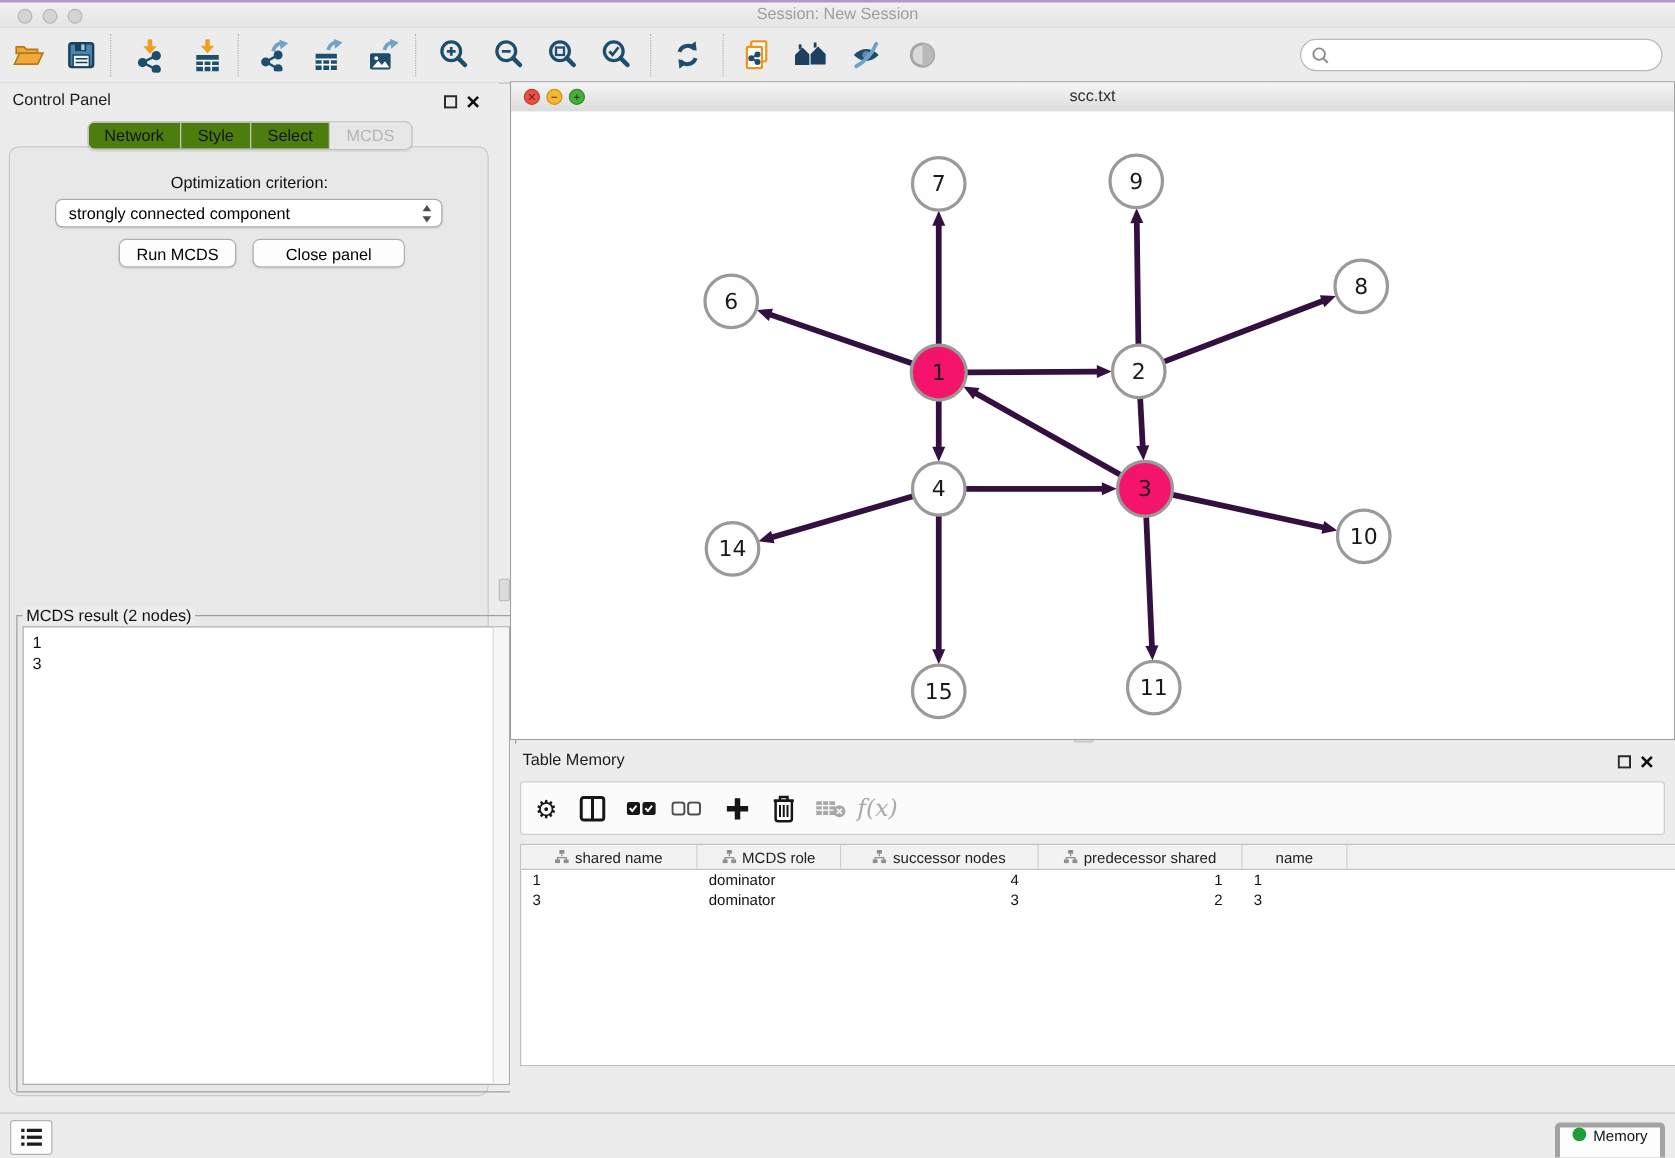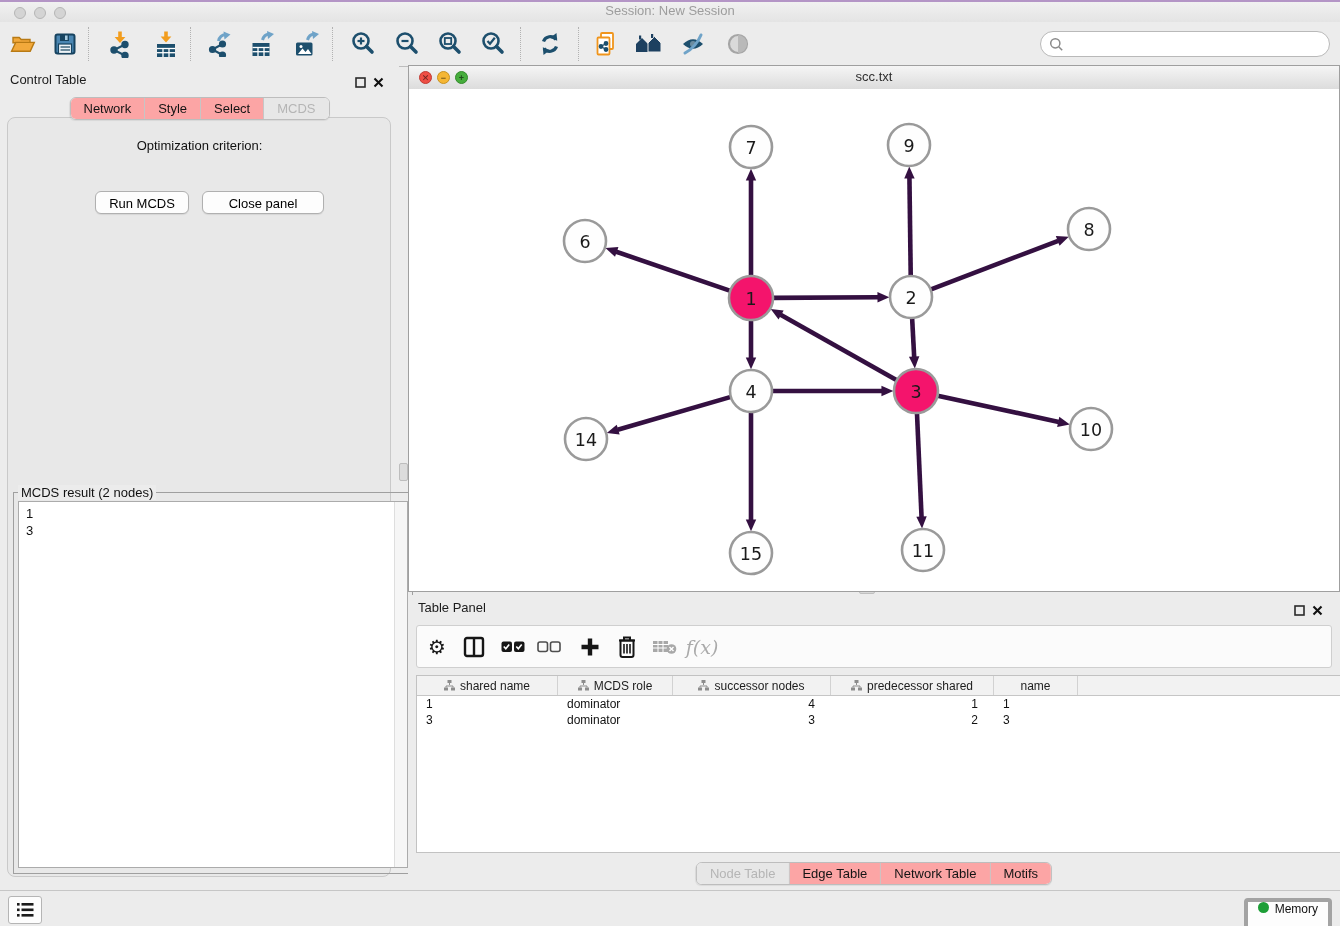--- a/index.html
+++ b/index.html
@@ -24,21 +24,21 @@
     border:1px solid #b9b9b9;border-radius:13px;display:flex;align-items:center;padding-left:8px;box-sizing:border-box;}
   .searchbox input{border:none;outline:none;flex:1;font-size:13px;background:transparent;margin-left:4px;}
   
   .control-panel{left:0;top:66px;width:399px;height:824px;background:#ececec;}
   .panel-head{position:absolute;left:10px;top:6px;font-size:13px;color:#1c1c1c;}
   .panel-ico{position:absolute;top:8px;width:14px;height:12px;cursor:pointer;}
   .cp-box{position:absolute;left:7px;top:51px;width:384px;height:760px;background:#e8e8e8;
     border:1px solid #c9c9c9;border-radius:8px;box-sizing:border-box;}
   .seg-tabs{display:flex;height:21px;border:1px solid #bdbdbd;border-radius:6px;overflow:hidden;
     background:#fdfdfd;box-shadow:0 1px 1px rgba(0,0,0,.07);}
-  .seg{font-size:13px;line-height:21px;padding:0 13px;color:#141414;background:#fca5a5;
+  .seg{font-size:13px;line-height:21px;padding:0 13px;color:#141414;background:#4d7c0f;
     border-right:1px solid #c6c6c6;cursor:pointer;white-space:nowrap;}
   .seg:last-child{border-right:none;}
   .seg.selected{background:#e7e7e7;color:#b5b5b5;}
   .cp-tabs{position:absolute;left:50%;transform:translateX(-50%);top:31px;}
   .opt-label{position:absolute;left:0;top:72px;width:100%;text-align:center;font-size:13px;color:#111;}
   .mac-select{position:absolute;left:44px;top:93px;width:310px;height:23px;background:#fff;
     border:1px solid #ababab;border-radius:6px;box-sizing:border-box;font-size:13px;line-height:21px;
     padding-left:10px;cursor:pointer;box-shadow:0 1px 1px rgba(0,0,0,.08);}
   .stepper{position:absolute;right:7px;top:3px;}
   .mac-btn{position:absolute;height:23px;background:#fdfdfd;border:1px solid #b0b0b0;border-radius:6px;
@@ -266,40 +266,49 @@
   <div class="searchbox">
     <svg width="15" height="15" viewBox="0 0 15 15">
       <circle cx="6.3" cy="6.3" r="4.6" fill="none" stroke="#8a8a8a" stroke-width="1.5"></circle>
       <line x1="9.7" y1="9.7" x2="13.2" y2="13.2" stroke="#8a8a8a" stroke-width="1.5"></line>
     </svg>
     <input type="text" placeholder="" style="">
   </div>
 </div>
 
 <div class="abs control-panel">
-  <div class="panel-head">Control Table</div>
+  <div class="panel-head">Control Panel</div>
   <div class="panel-ico" style="right:30px">
     <svg width="11" height="11" viewBox="0 0 11 11">
         <rect x="1" y="1" width="9" height="9" fill="none" stroke="#2a2a2a" stroke-width="1.6"></rect>
       </svg>
   </div>
   <div class="panel-ico" style="right:12px">
     <svg width="11" height="11" viewBox="0 0 11 11">
         <path d="M1.5 1.5 L9.5 9.5 M9.5 1.5 L1.5 9.5" stroke="#111" stroke-width="2.1"></path>
       </svg>
   </div>
   <div class="cp-box"></div>
   <div class="seg-tabs cp-tabs" id="cp-tabs">
       <span class="seg">Network</span>
       <span class="seg">Style</span>
       <span class="seg">Select</span>
       <span class="seg selected">MCDS</span>
     </div>
 
   <div class="opt-label">Optimization criterion:</div>
+  <div class="mac-select">
+    <span>strongly connected component</span>
+    <span class="stepper">
+      <svg width="9" height="16" viewBox="0 0 9 16">
+        <polygon points="4.5,1 8,6 1,6" fill="#4d4d4d"></polygon>
+        <polygon points="4.5,15 8,10 1,10" fill="#4d4d4d"></polygon>
+      </svg>
+    </span>
+  </div>
   <button class="mac-btn" style="left:95px;top:125px;width:94px">Run MCDS</button>
   <button class="mac-btn" style="left:202px;top:125px;width:122px">Close panel</button>
 
   <div class="mcds-fieldset">
     <span class="mcds-legend">MCDS result (2 nodes)</span>
     <div class="mcds-inner">
       <div class="mcds-lines" id="mcds-lines">
           <div>1</div>
           <div>3</div>
         </div>
@@ -360,21 +369,21 @@
         <text x="682" y="341" text-anchor="middle" dominant-baseline="central" font-size="17.5" fill="#1a1a1a">10</text>
         <circle cx="342" cy="464" r="21" fill="#fefefe" stroke="#9a9a9a" stroke-width="2.6"></circle>
         <text x="342" y="465" text-anchor="middle" dominant-baseline="central" font-size="17.5" fill="#1a1a1a">15</text>
         <circle cx="514" cy="461" r="21" fill="#fefefe" stroke="#9a9a9a" stroke-width="2.6"></circle>
         <text x="514" y="462" text-anchor="middle" dominant-baseline="central" font-size="17.5" fill="#1a1a1a">11</text>
       </svg>
   </div>
 </div>
 
 <div class="abs table-panel">
-  <div class="panel-head" style="left:10px;top:5px">Table Panel</div>
+  <div class="panel-head" style="left:10px;top:5px">Table Memory</div>
   <div class="panel-ico" style="right:32px;top:7px">
     <svg width="11" height="11" viewBox="0 0 11 11">
         <rect x="1" y="1" width="9" height="9" fill="none" stroke="#2a2a2a" stroke-width="1.6"></rect>
       </svg>
   </div>
   <div class="panel-ico" style="right:14px;top:7px">
     <svg width="11" height="11" viewBox="0 0 11 11">
         <path d="M1.5 1.5 L9.5 9.5 M9.5 1.5 L1.5 9.5" stroke="#111" stroke-width="2.1"></path>
       </svg>
   </div>
@@ -498,26 +507,20 @@
           <div class="td-cell l" style="width: 141px;">3</div>
           <div class="td-cell l" style="width: 115px;">dominator</div>
           <div class="td-cell r" style="width: 158px;">3</div>
           <div class="td-cell r" style="width: 163px;">2</div>
           <div class="td-cell l" style="width: 84px;">3</div>
         </div>
       </div>
     <div class="tp-scroll"></div>
   </div>
 
-  <div class="seg-tabs tp-tabs" id="tp-tabs">
-      <span class="seg selected">Node Table</span>
-      <span class="seg">Edge Table</span>
-      <span class="seg">Network Table</span>
-      <span class="seg">Motifs</span>
-    </div>
 </div>
 
 <div class="abs statusbar">
   <div class="status-btn">
     <svg width="20" height="18" viewBox="0 0 20 18">
       <g fill="#1c1c1c">
         <rect x="2" y="2" width="2.6" height="2.6"></rect>
           <rect x="6.5" y="2" width="12" height="2.6"></rect>
         <rect x="2" y="7.5" width="2.6" height="2.6"></rect>
           <rect x="6.5" y="7.5" width="12" height="2.6"></rect>

